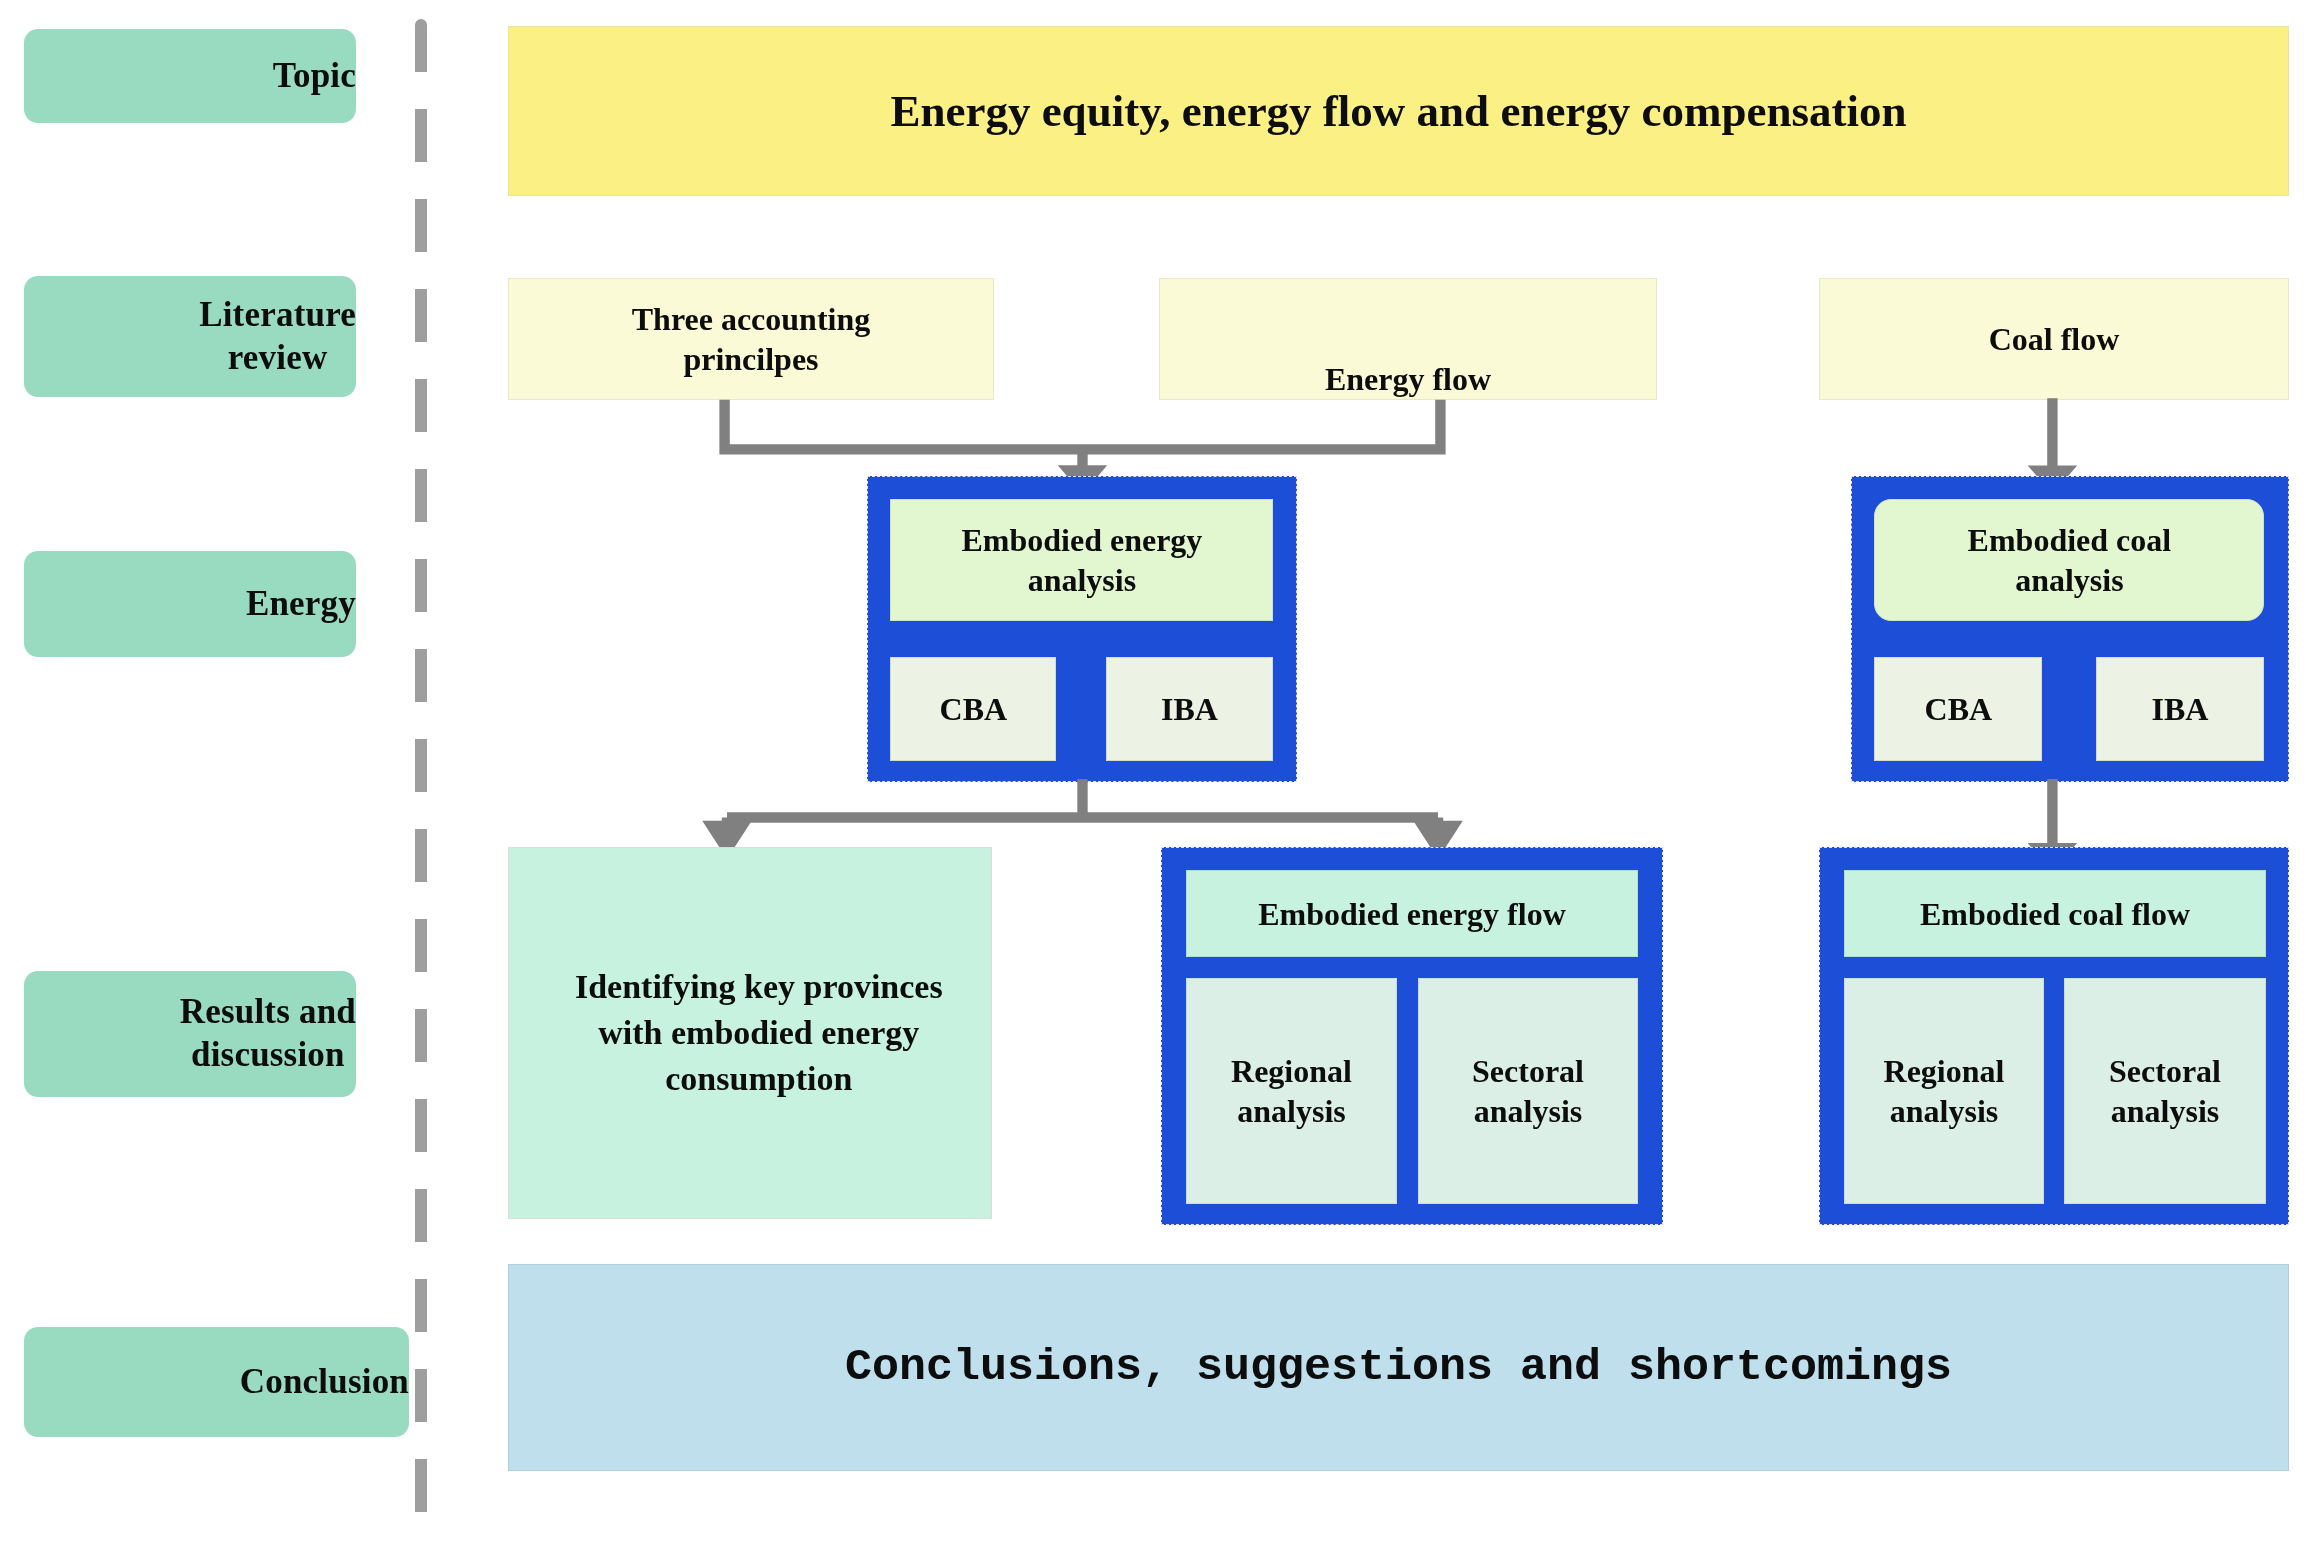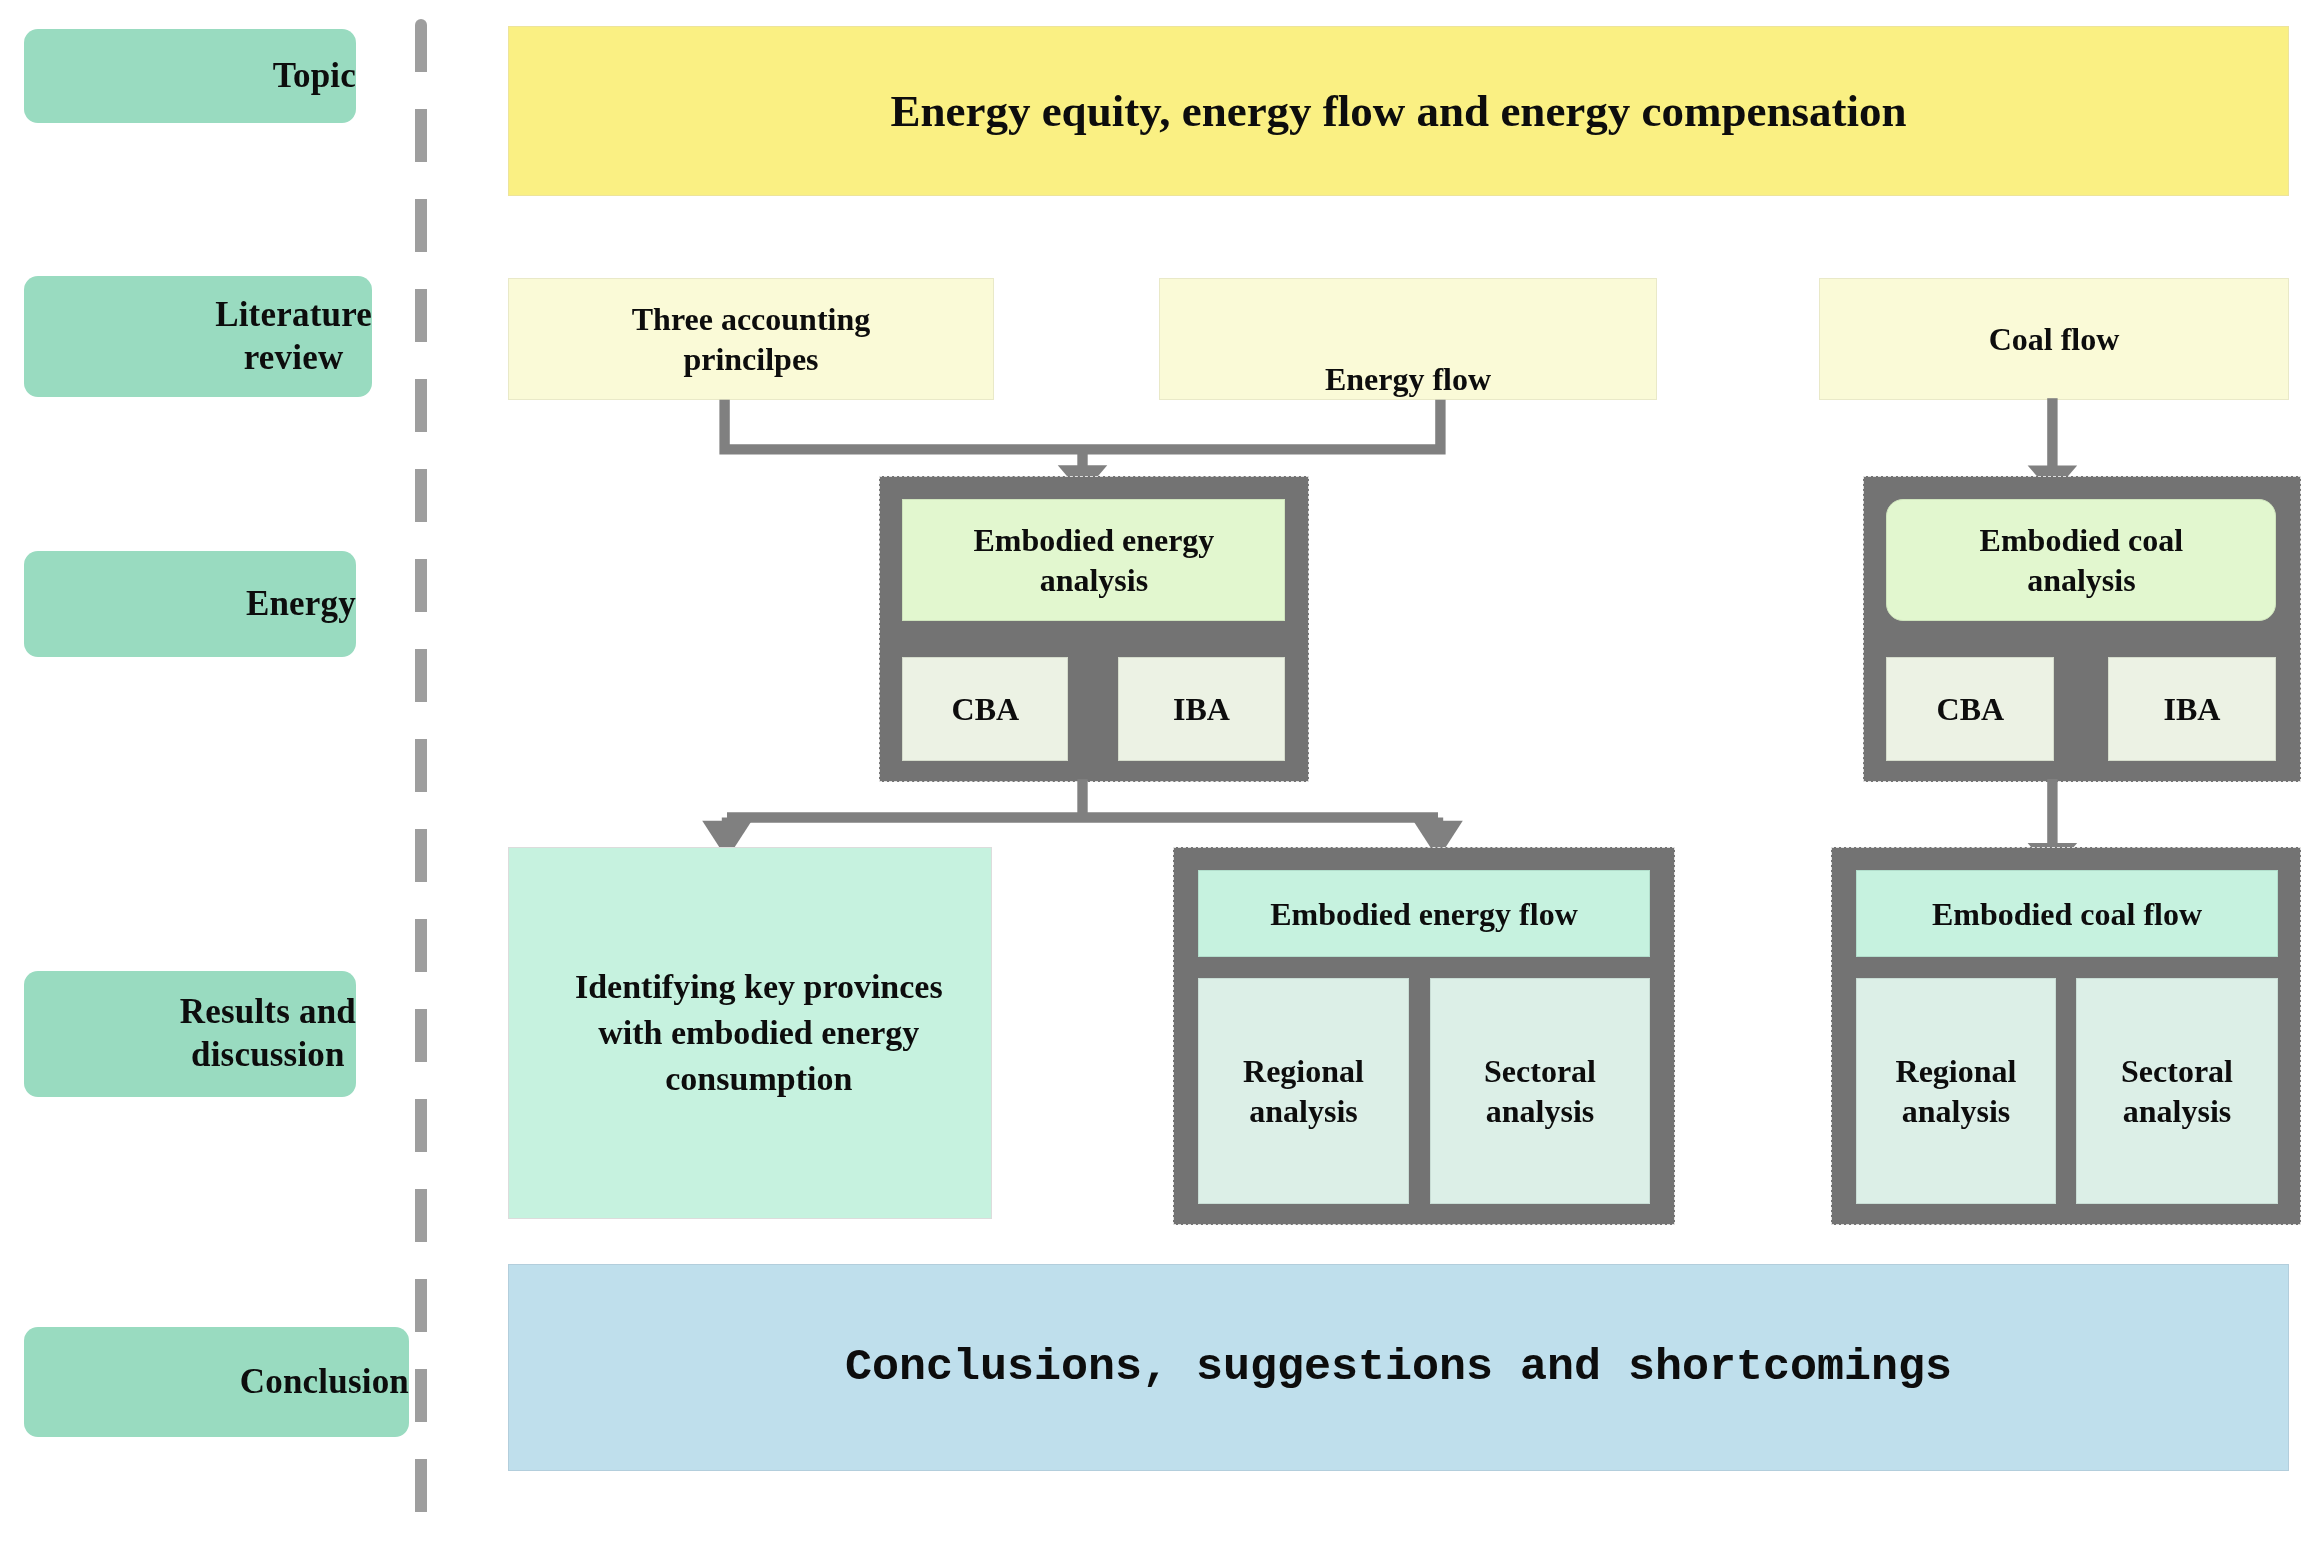--- a/index.html
+++ b/index.html
@@ -80,23 +80,22 @@
     text-align:center;
     font-weight:bold;
     font-size:32px;
     line-height:1.25;
     color:#0d0d0d;
   }
 
   
   .grey-group{
     position:absolute;
-    background:#737373;
+    background:#1d4ed8;
     border:1.6px dashed #E2E2E2;
-    margin-left:12px;
   }
 
   .inner-box{
     position:absolute;
     display:flex;
     align-items:center;
     justify-content:center;
     text-align:center;
     font-weight:bold;
     line-height:1.25;
@@ -146,21 +145,21 @@
 </style>
 </head>
 <body>
 
 <div id="page">
 
   <div class="stage-label" style="left:24px;top:29px;width:332px;height:94px;">
     <span>Topic</span>
   </div>
 
-  <div class="stage-label" style="left:24px;top:276px;width:332px;height:121px;padding-left:16px;">
+  <div class="stage-label" style="left:24px;top:276px;width:332px;height:121px;">
     <span class="ml">Literature<br>review</span>
   </div>
 
   <div class="stage-label" style="left:24px;top:551px;width:332px;height:106px;">
     <span>Energy</span>
   </div>
 
   <div class="stage-label" style="left:24px;top:971px;width:332px;height:126px;">
     <span class="ml">Results and<br>discussion</span>
   </div>

